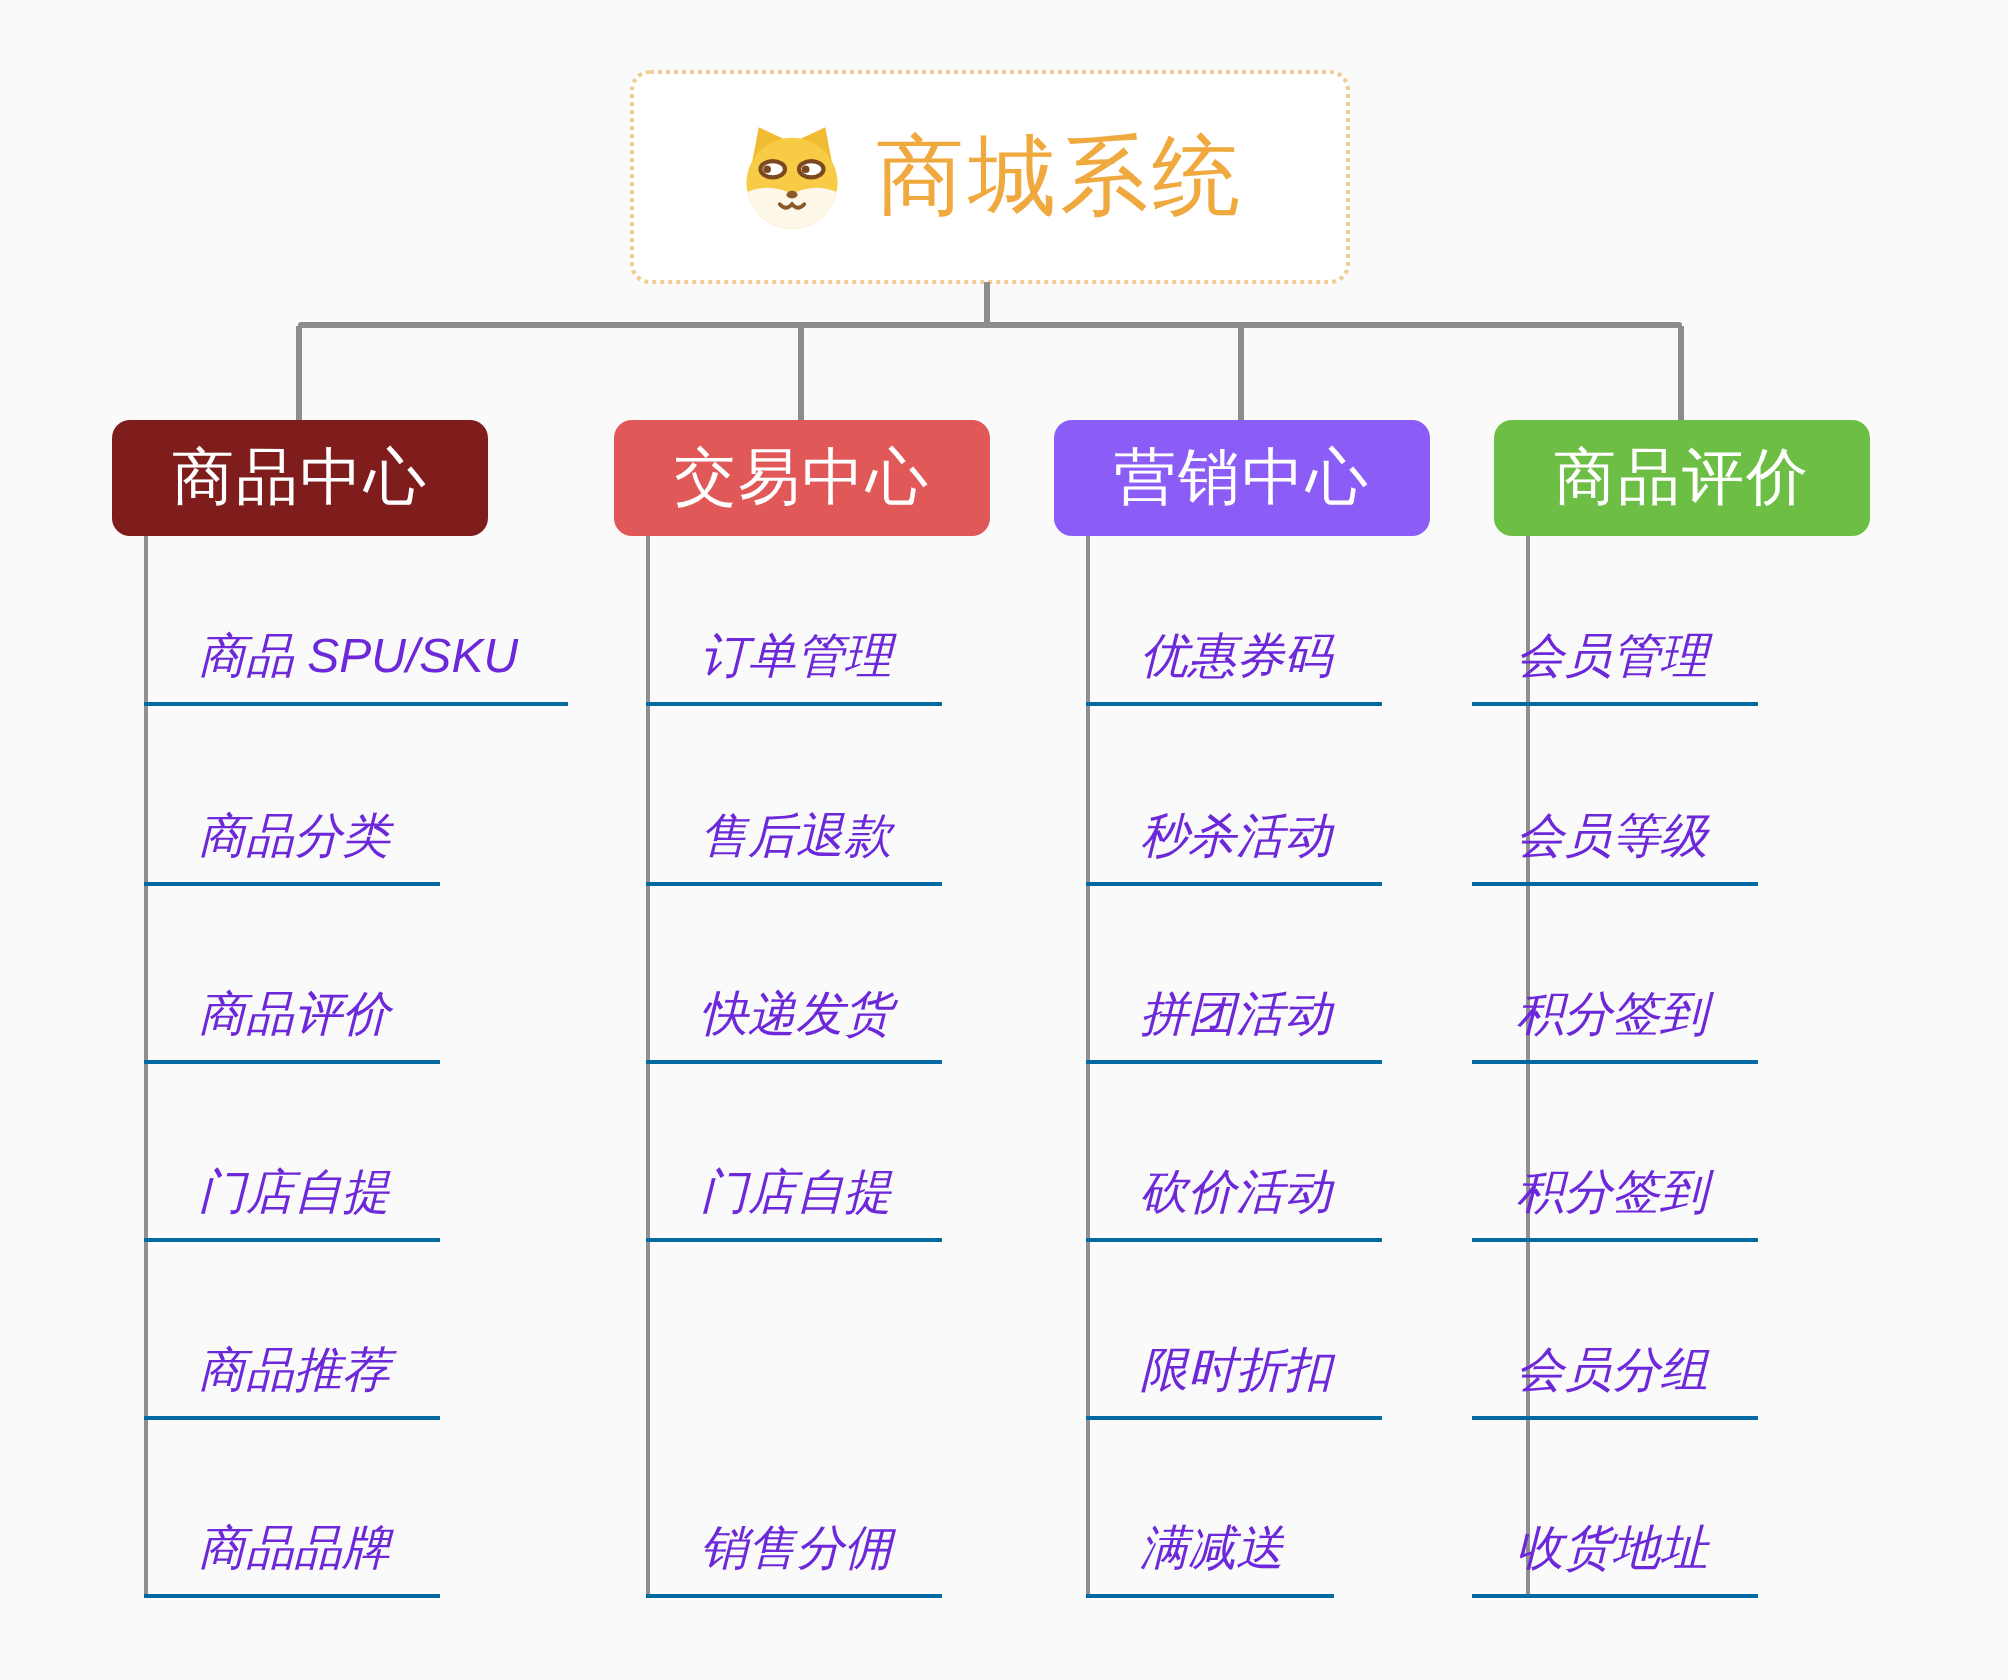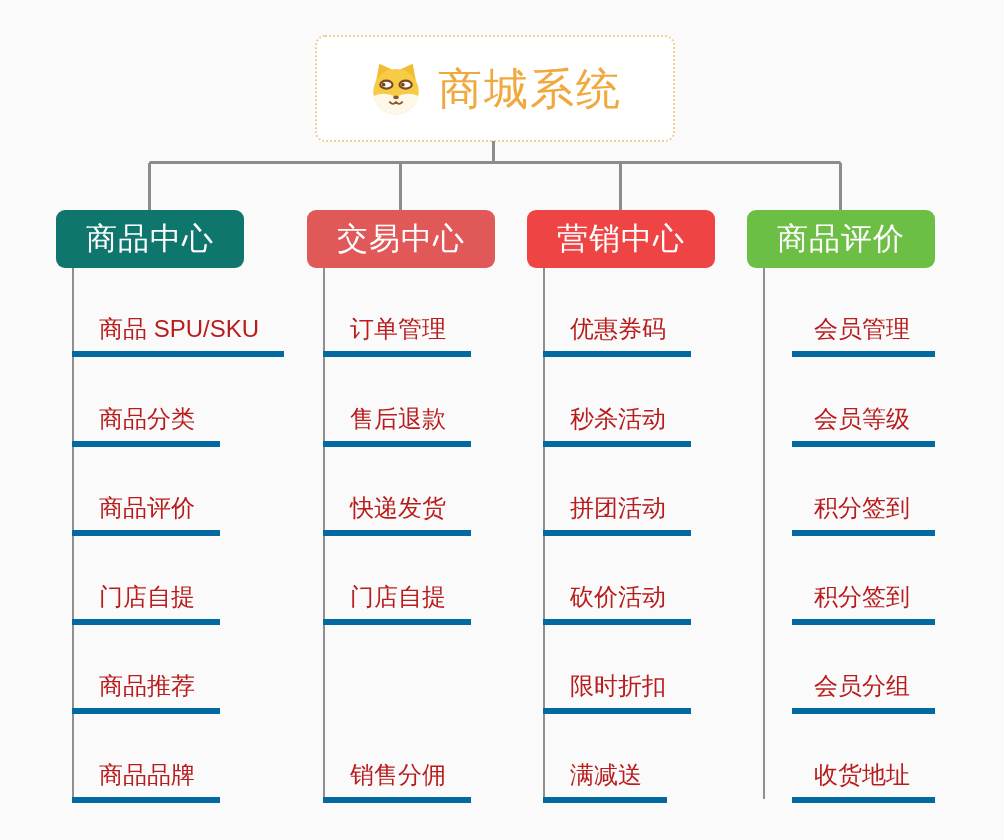--- a/index.html
+++ b/index.html
@@ -31,38 +31,39 @@
   .drop{top:163px;width:3px;height:47px;}
   .drop.d0{left:148px;} .drop.d1{left:399px;} .drop.d2{left:619px;} .drop.d3{left:839px;}
 
   
   .branch-header{
     position:absolute;top:210px;width:188px;height:58px;border-radius:9px;
     color:#FFFFFF;font-size:31px;letter-spacing:1px;
     display:flex;align-items:center;justify-content:center;
     box-sizing:border-box;white-space:nowrap;
   }
-  .branch-header.b0{left:56px;background:#0f766e;}
+  .branch-header.b0{left:56px;background:#7f1d1d;}
   .branch-header.b1{left:307px;background:#E05858;}
-  .branch-header.b2{left:527px;background:#ef4444;}
+  .branch-header.b2{left:527px;background:#8b5cf6;}
   .branch-header.b3{left:747px;background:#6CBE44;}
 
   
   .col-line{position:absolute;top:268px;width:2px;height:531px;background:#8F8F8F;}
   .col-line.v0{left:72px;} .col-line.v1{left:323px;} .col-line.v2{left:543px;} .col-line.v3{left:763px;}
 
   
   .leaf{
     position:absolute;
-    font-size:24px;color:#b91c1c;line-height:32px;
+    font-size:24px;color:#6d28d9;line-height:32px;
     padding:0 25px 6px 27px;
-    border-bottom:6px solid #0369a1;
+    border-bottom:2px solid #0369a1;
     white-space:nowrap;
+    font-style:italic;
   }
-  .c0{left:72px;} .c1{left:323px;} .c2{left:543px;} .c3{left:792px;padding-left:22px;}
+  .c0{left:72px;} .c1{left:323px;} .c2{left:543px;} .c3{left:736px;padding-left:22px;}
   .r0{top:313px;} .r1{top:403px;} .r2{top:492px;} .r3{top:581px;} .r4{top:670px;} .r5{top:759px;}
 </style>
 </head>
 <body>
 
 <div class="canvas">
 
   <div class="root">
     <svg class="dog" viewBox="0 0 64 64" aria-hidden="true">
       <defs>

